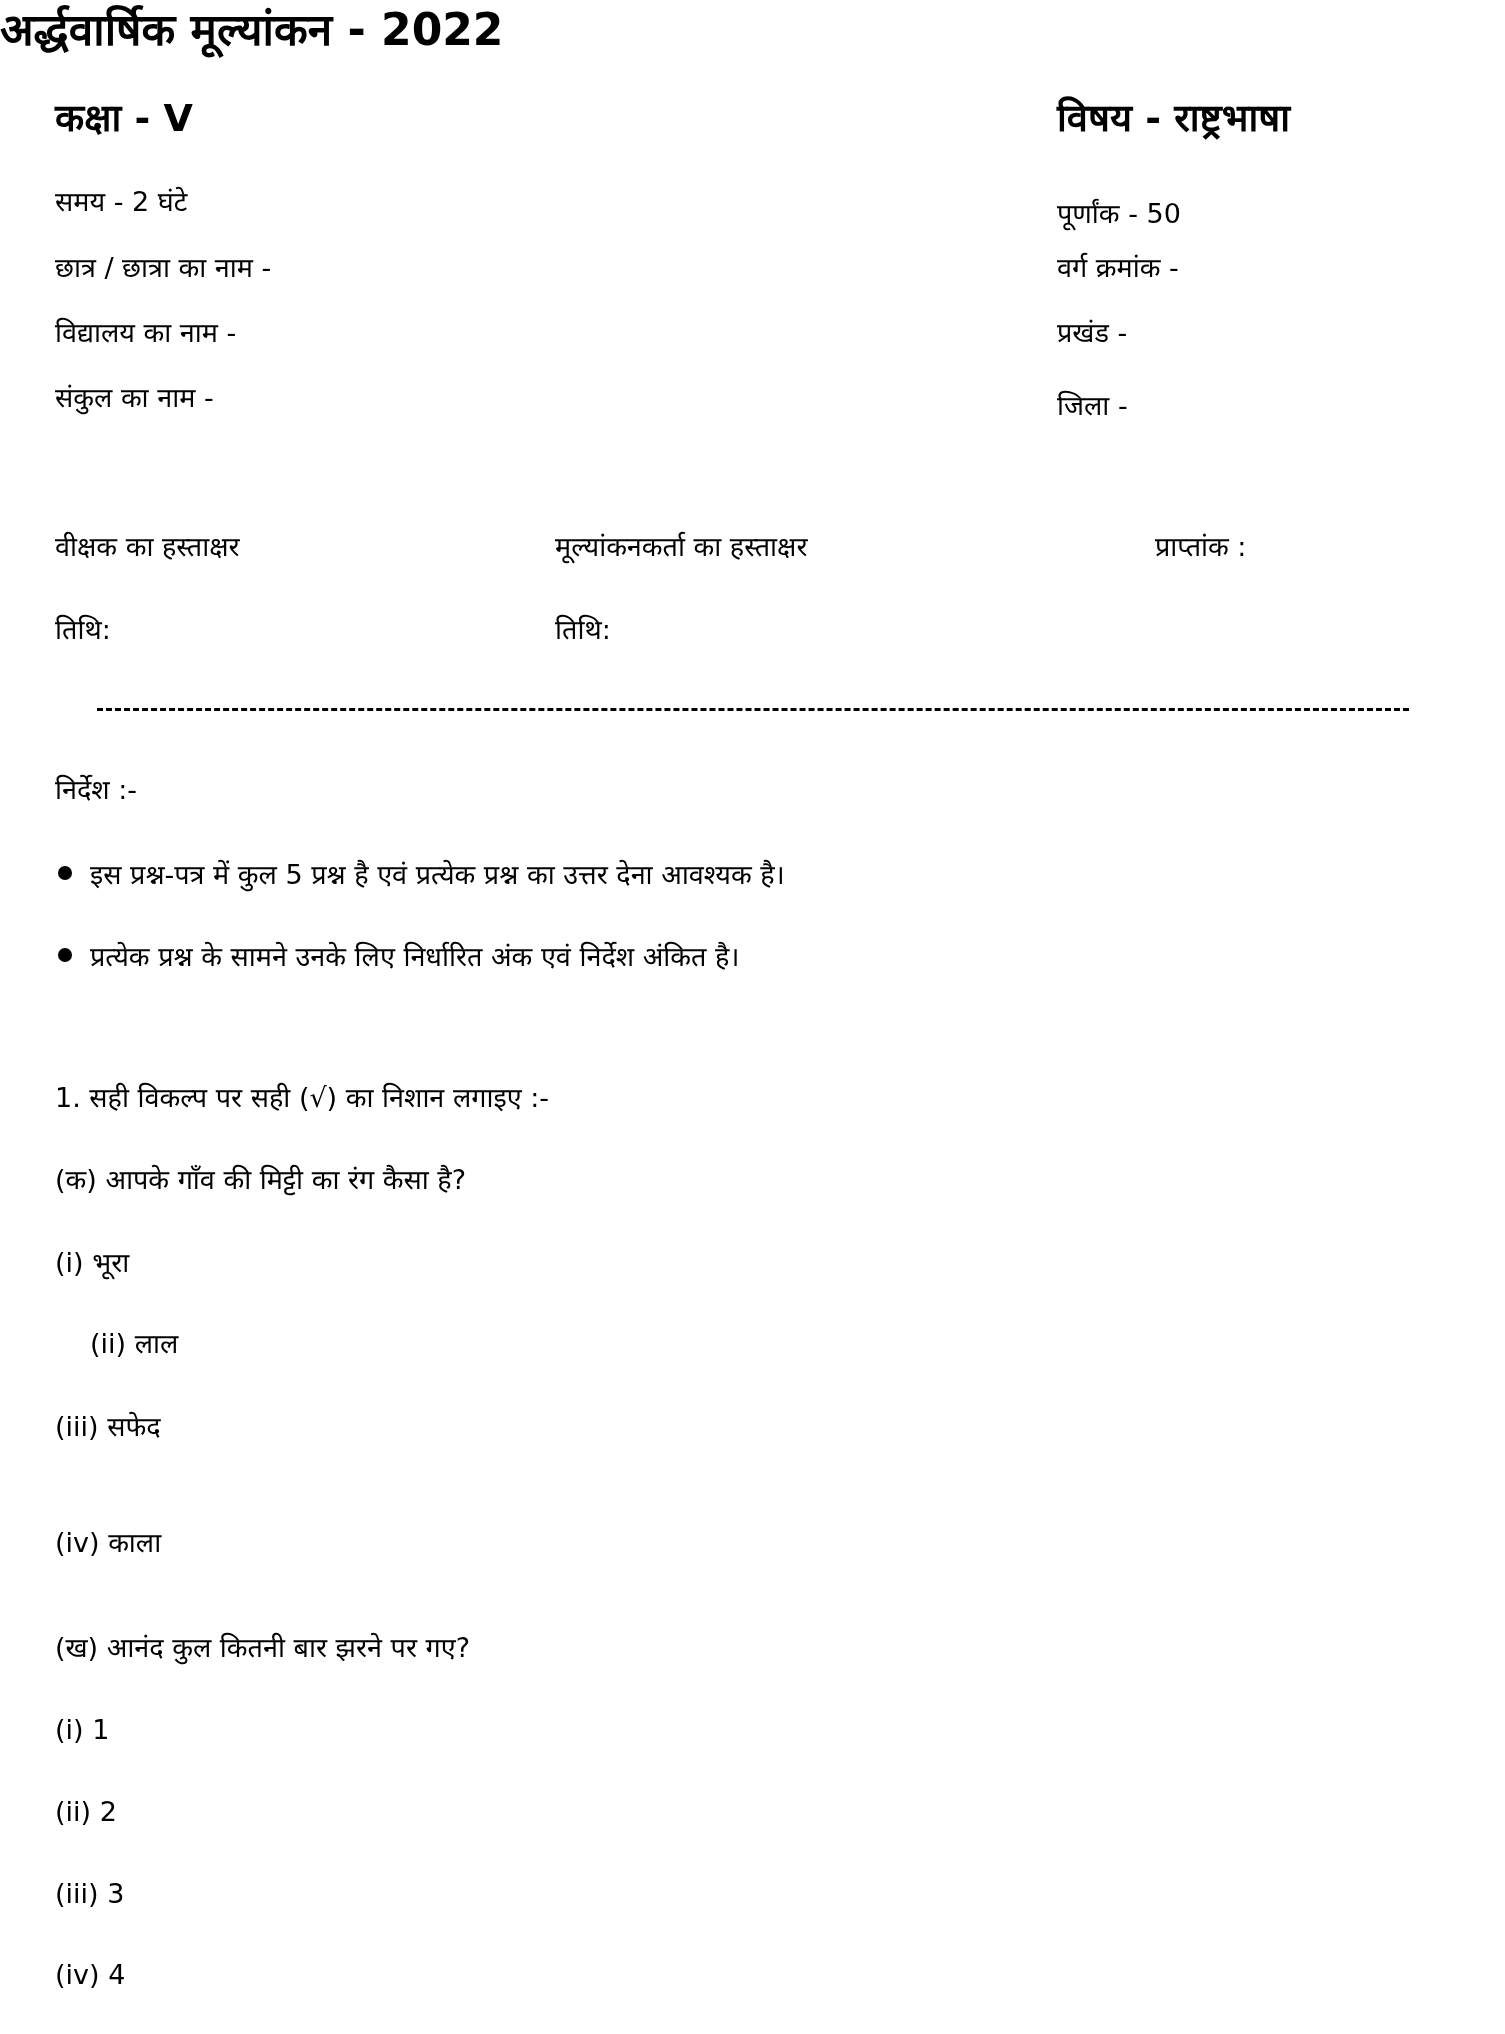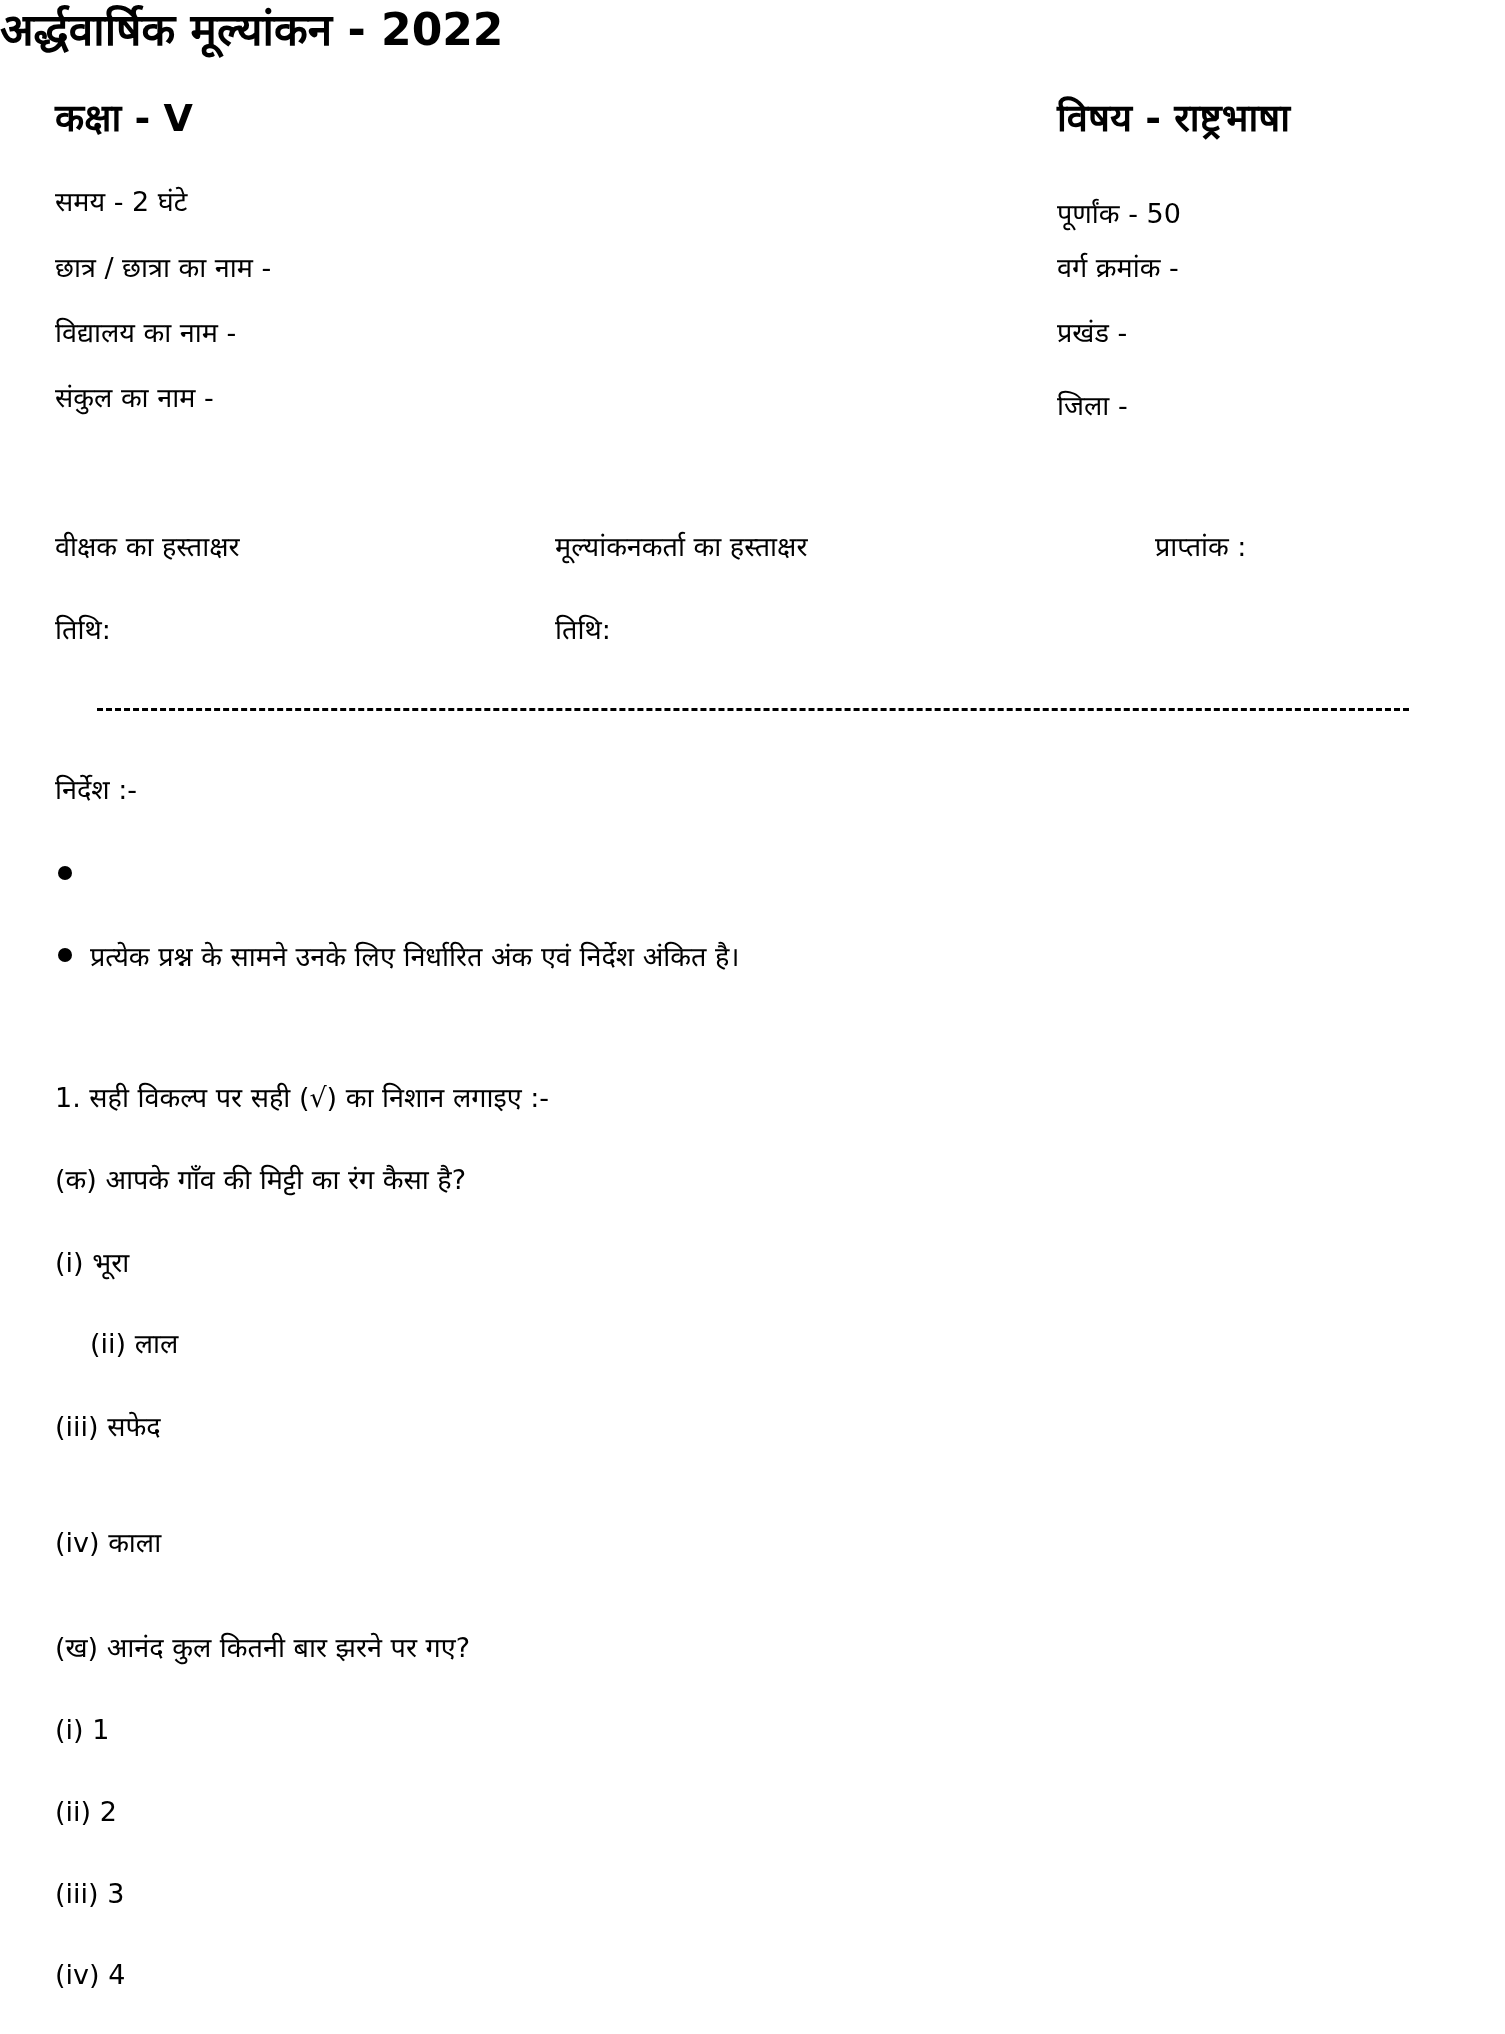--- a/index.html
+++ b/index.html
@@ -33,21 +33,21 @@
 <div class="t" style="left:55px; top:525px;">वीक्षक का हस्ताक्षर</div>
 <div class="t" style="left:555px; top:525px;">मूल्यांकनकर्ता का हस्ताक्षर</div>
 <div class="t" style="left:1155px; top:525px;">प्राप्तांक :</div>
 <div class="t" style="left:55px; top:608px;">तिथि:</div>
 <div class="t" style="left:555px; top:608px;">तिथि:</div>
 
 <div class="dash"></div>
 
 <div class="t" style="left:55px; top:768px;">निर्देश :-</div>
 <div class="t" style="left:58px; top:853px;">
-  <span class="bullet"></span>
+  <span class="bullet"></span><span>इस प्रश्न-पत्र में कुल 5 प्रश्न है एवं प्रत्येक प्रश्न का उत्तर देना आवश्यक है।</span>
 </div>
 <div class="t" style="left:58px; top:935px;">
   <span class="bullet"></span><span>प्रत्येक प्रश्न के सामने उनके लिए निर्धारित अंक एवं निर्देश अंकित है।</span>
 </div>
 
 <div class="t" style="left:55px; top:1076px;">1. सही विकल्प पर सही (√) का निशान लगाइए :-</div>
 
 <div class="t" style="left:55px; top:1158px;">(क) आपके गाँव की मिट्टी का रंग कैसा है?</div>
 <div class="t" style="left:55px; top:1241px;">(i) भूरा</div>
 <div class="t" style="left:55px; top:1322px;margin-left:35px;">(ii) लाल</div>

